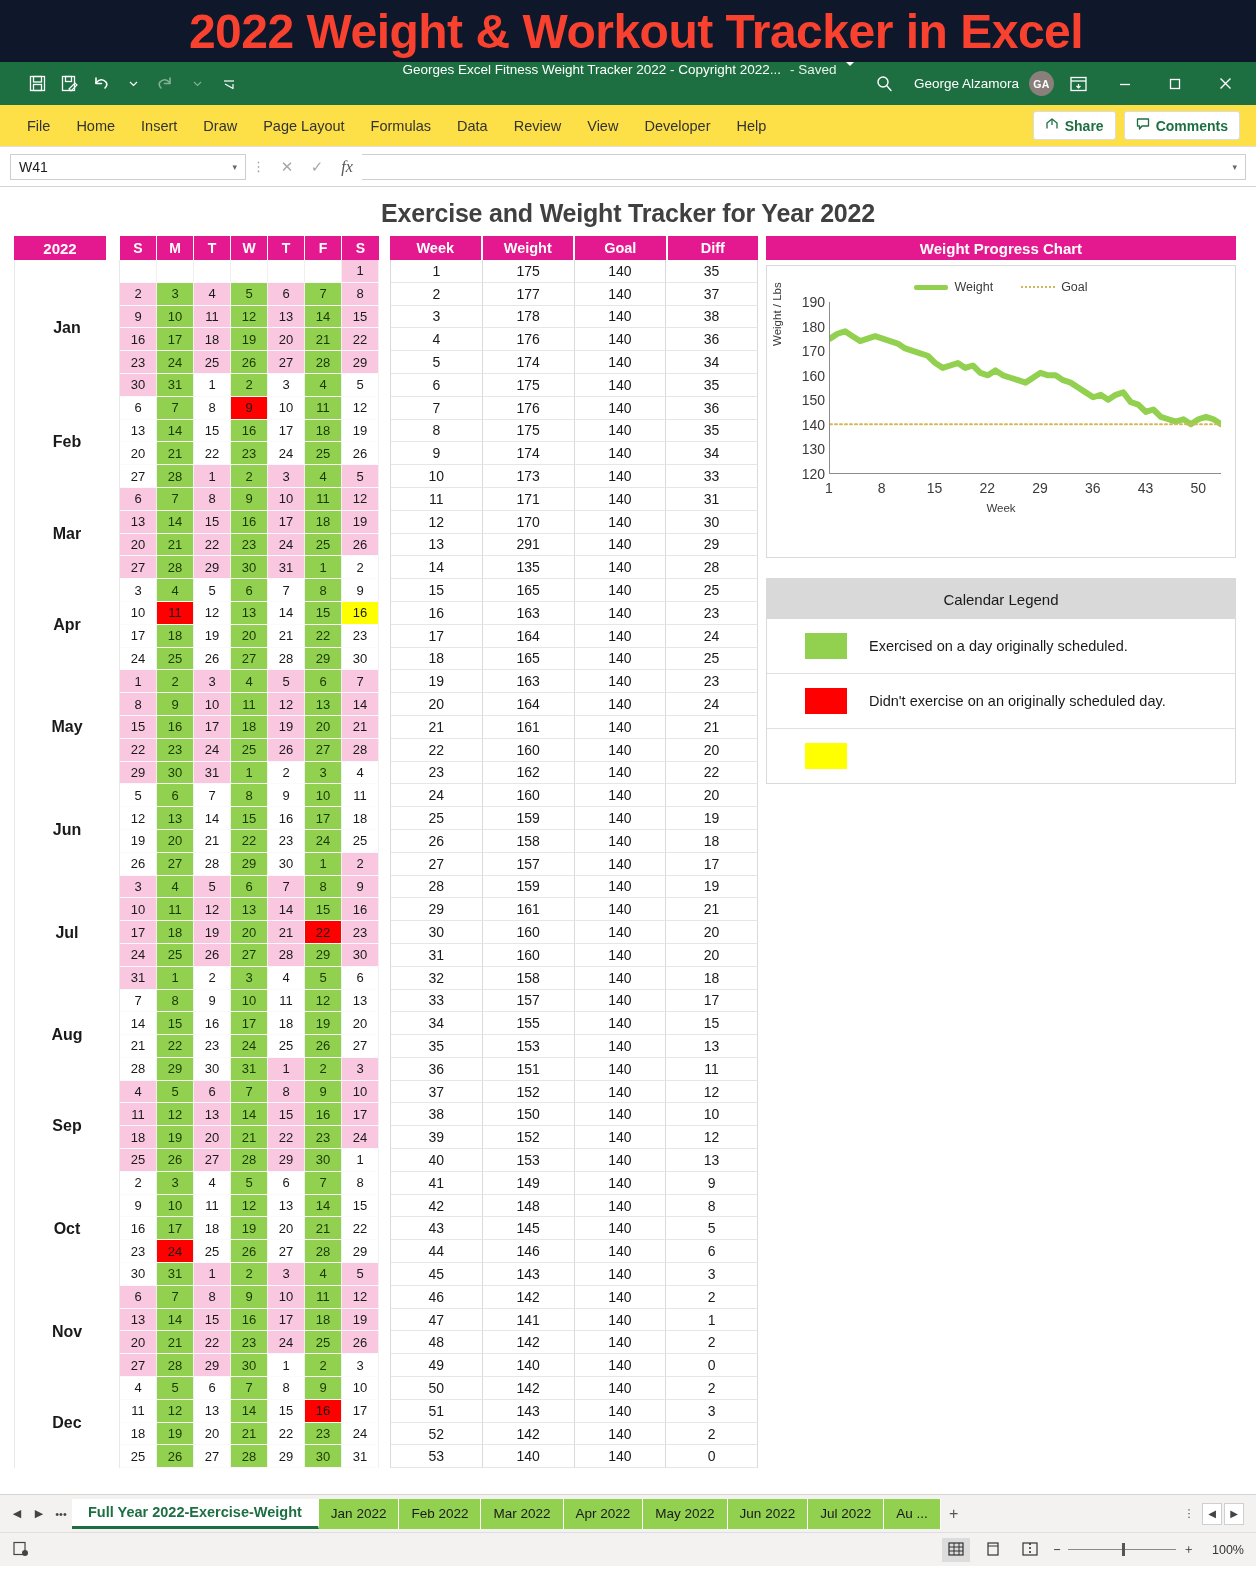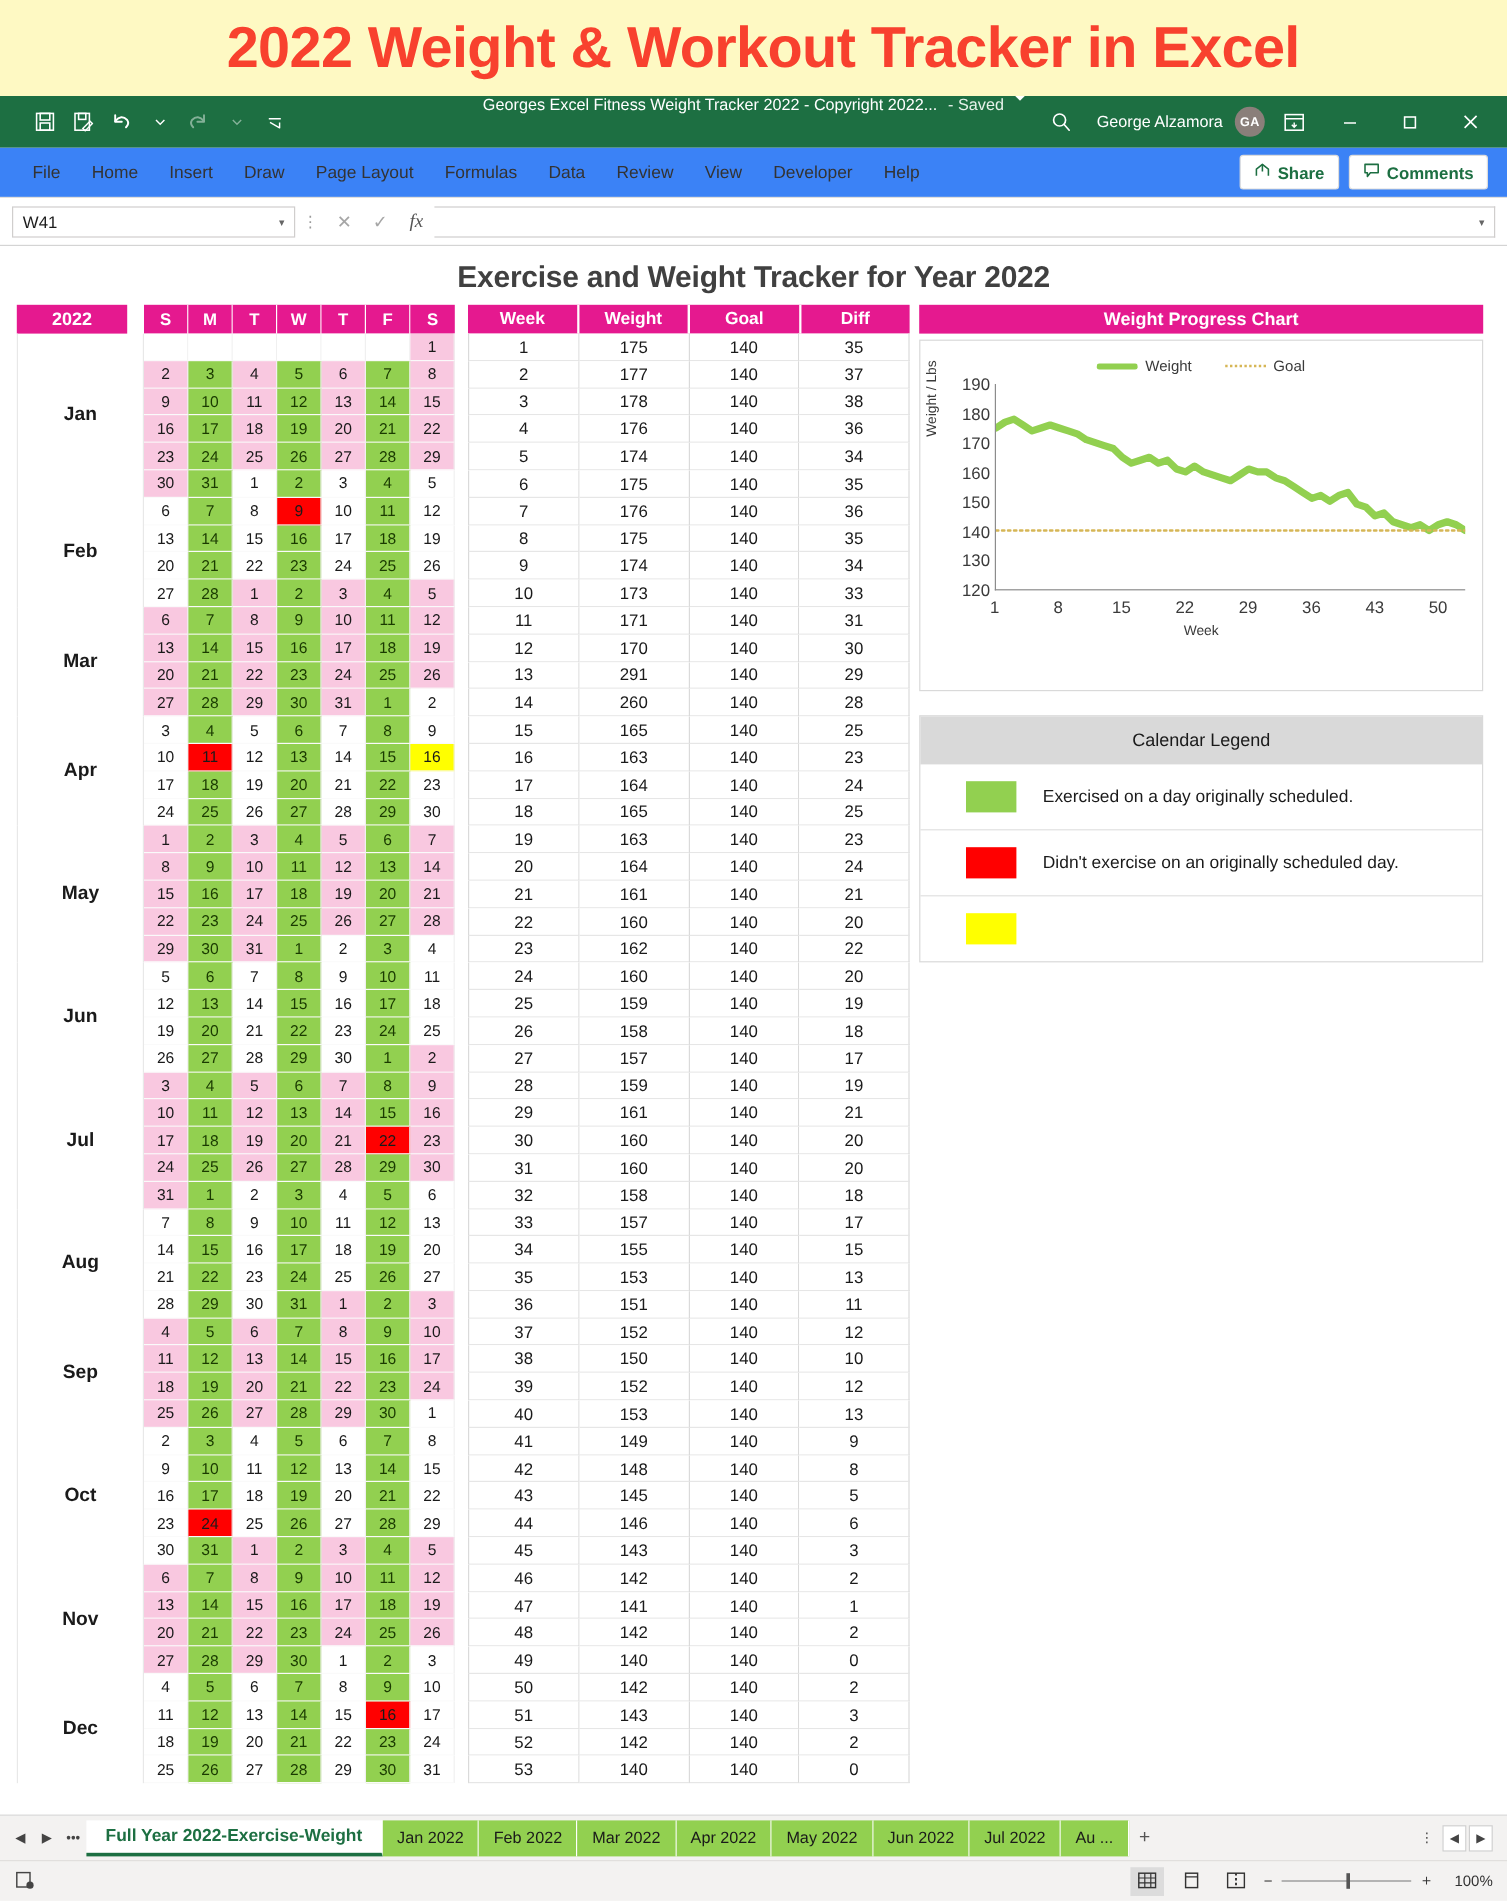--- a/index.html
+++ b/index.html
@@ -5,23 +5,23 @@
   * { box-sizing: border-box; margin: 0; padding: 0; }
   html, body {
     width: 1256px; height: 1586px;
     background: #ffffff;
     font-family: "Liberation Sans", sans-serif;
     overflow: hidden;
   }
 
   
   .banner {
-    height: 80px;
+    height: 62px;
     display: flex; align-items: center; justify-content: center;
-    background: #fef9c3;
+    background: #0f172a;
     padding-left: 16px;
   }
   .banner-text {
     font-size: 48px; font-weight: bold; color: #f8412e;
     letter-spacing: -0.5px; white-space: nowrap;
   }
 
   
   .excel-window {
     width: 1256px; height: 1504px;
@@ -65,21 +65,21 @@
     font-size: 10.5px; font-weight: bold; color: #ffffff; letter-spacing: .3px;
   }
   .ribbon-display { width: 40px; height: 34px; display: flex; align-items: center; justify-content: center; }
   .win-btn {
     width: 46px; height: 43px; display: flex; align-items: center; justify-content: center;
     font-size: 15px; color: #ffffff;
   }
 
   
   .ribbon {
-    height: 42px; background: #3b82f6; display: flex; align-items: center;
+    height: 42px; background: #fde047; display: flex; align-items: center;
     border-bottom: 1px solid #e1dfdd; padding-left: 14px;
   }
   .ribbon-tab {
     font-size: 14.5px; color: #333333; padding: 6px 13px; border-radius: 3px; white-space: nowrap;
   }
   .ribbon-right { margin-left: auto; display: flex; align-items: center; gap: 8px; padding-right: 16px; }
   .rib-btn {
     display: flex; align-items: center; gap: 6px;
     font-size: 14px; font-weight: bold; color: #1d6f42;
     background: #ffffff; border: 1px solid #dcdcdc; border-radius: 3px;
@@ -1020,21 +1020,21 @@
               <div class="wt-td">30</div>
             </div>
             <div class="wt-row">
               <div class="wt-td">13</div>
               <div class="wt-td">291</div>
               <div class="wt-td">140</div>
               <div class="wt-td">29</div>
             </div>
             <div class="wt-row">
               <div class="wt-td">14</div>
-              <div class="wt-td">260</div>
+              <div class="wt-td">135</div>
               <div class="wt-td">140</div>
               <div class="wt-td">28</div>
             </div>
             <div class="wt-row">
               <div class="wt-td">15</div>
               <div class="wt-td">165</div>
               <div class="wt-td">140</div>
               <div class="wt-td">25</div>
             </div>
             <div class="wt-row">

